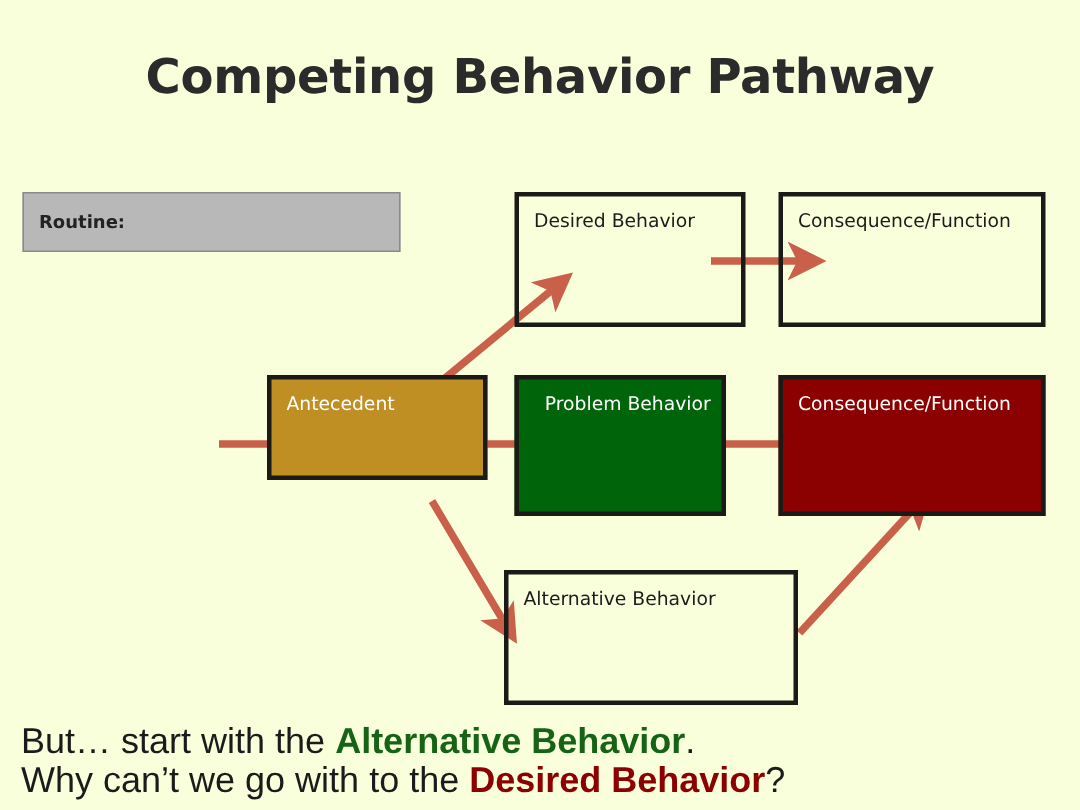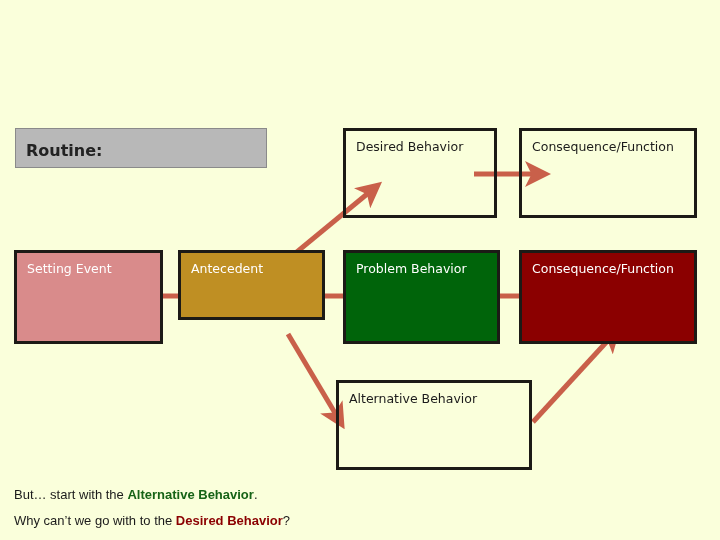--- a/index.html
+++ b/index.html
@@ -51,65 +51,66 @@
   
   .routine {
     position: absolute;
     box-sizing: border-box;
     left: 15px;
     top: 128px;
     width: 252px;
     height: 40px;
     background: #b8b8b8;
     border: 1px solid #8a8a8a;
-    font-size: 16px;
+    font-size: 12px;
     font-weight: bold;
     color: #222222;
     padding: 12px 0 0 10px;
     font-family: "DejaVu Sans", sans-serif;
   }
 
   
   #box-desired     { left:343px; top:128px; width:154px; height:90px; }
   #box-cons-top    { left:519px; top:128px; width:178px; height:90px; }
 
   #box-setting     { left:14px;  top:250px; width:149px; height:94px; background:#D98B8B; }
   #box-antecedent  { left:178px; top:250px; width:147px; height:70px; background:#BF8F23; }
-  #box-problem     { left:343px; top:250px; width:157px; height:94px; background:#00640A; }
+  #box-problem     { left:343px; top:250px; width:141px; height:94px; background:#00640A;text-align:center; }
   #box-cons-bottom { left:519px; top:250px; width:178px; height:94px; background:#8B0000; }
 
   #box-alternative { left:336px; top:380px; width:196px; height:90px; }
 
   
   #arrows {
     position: absolute;
     left: 0; top: 0;
     width: 720px; height: 540px;
     pointer-events: none;
   }
 
   
   .caption {
     position: absolute;
     left: 14px;
     top: 482px;
     width: 700px;
     font-family: "Liberation Sans", sans-serif;
-    font-size: 13px;
+    font-size: 24px;
     line-height: 26px;
     color: #1b1b1b;
   }
   .caption b.green { color:#166316; font-weight:bold; }
   .caption b.red   { color:#8B0000; font-weight:bold; }
 </style>
 </head>
 <body>
 
 <div id="slide">
 
+  <div class="title">Competing Behavior Pathway</div>
 
   <svg id="arrows" viewBox="0 0 720 540" xmlns="http://www.w3.org/2000/svg">
     <defs>
       <marker id="ah" markerWidth="5.2" markerHeight="5.2" refX="2.6" refY="2.6" orient="auto" markerUnits="strokeWidth">
         <path d="M0,0 L5.2,2.6 L0,5.2 L1.3,2.6 z" fill="#C9604A"></path>
       </marker>
     </defs>
     <g stroke="#C9604A" stroke-width="5" fill="none" marker-end="url(#ah)">
 
       <line x1="146" y1="296" x2="202" y2="296"></line>
@@ -127,21 +128,20 @@
       <line x1="533" y1="422" x2="612" y2="336"></line>
     </g>
   </svg>
 
   <div class="routine">Routine:</div>
 
   <div class="box plain" id="box-desired">Desired Behavior</div>
 
   <div class="box plain" id="box-cons-top">Consequence/Function</div>
 
-  <div class="box filled" id="box-setting">Setting Event</div>
 
   <div class="box filled" id="box-antecedent">Antecedent</div>
 
   <div class="box filled" id="box-problem">Problem Behavior</div>
 
   <div class="box filled" id="box-cons-bottom">Consequence/Function</div>
 
   <div class="box plain" id="box-alternative">Alternative Behavior</div>
 
   <div class="caption">

